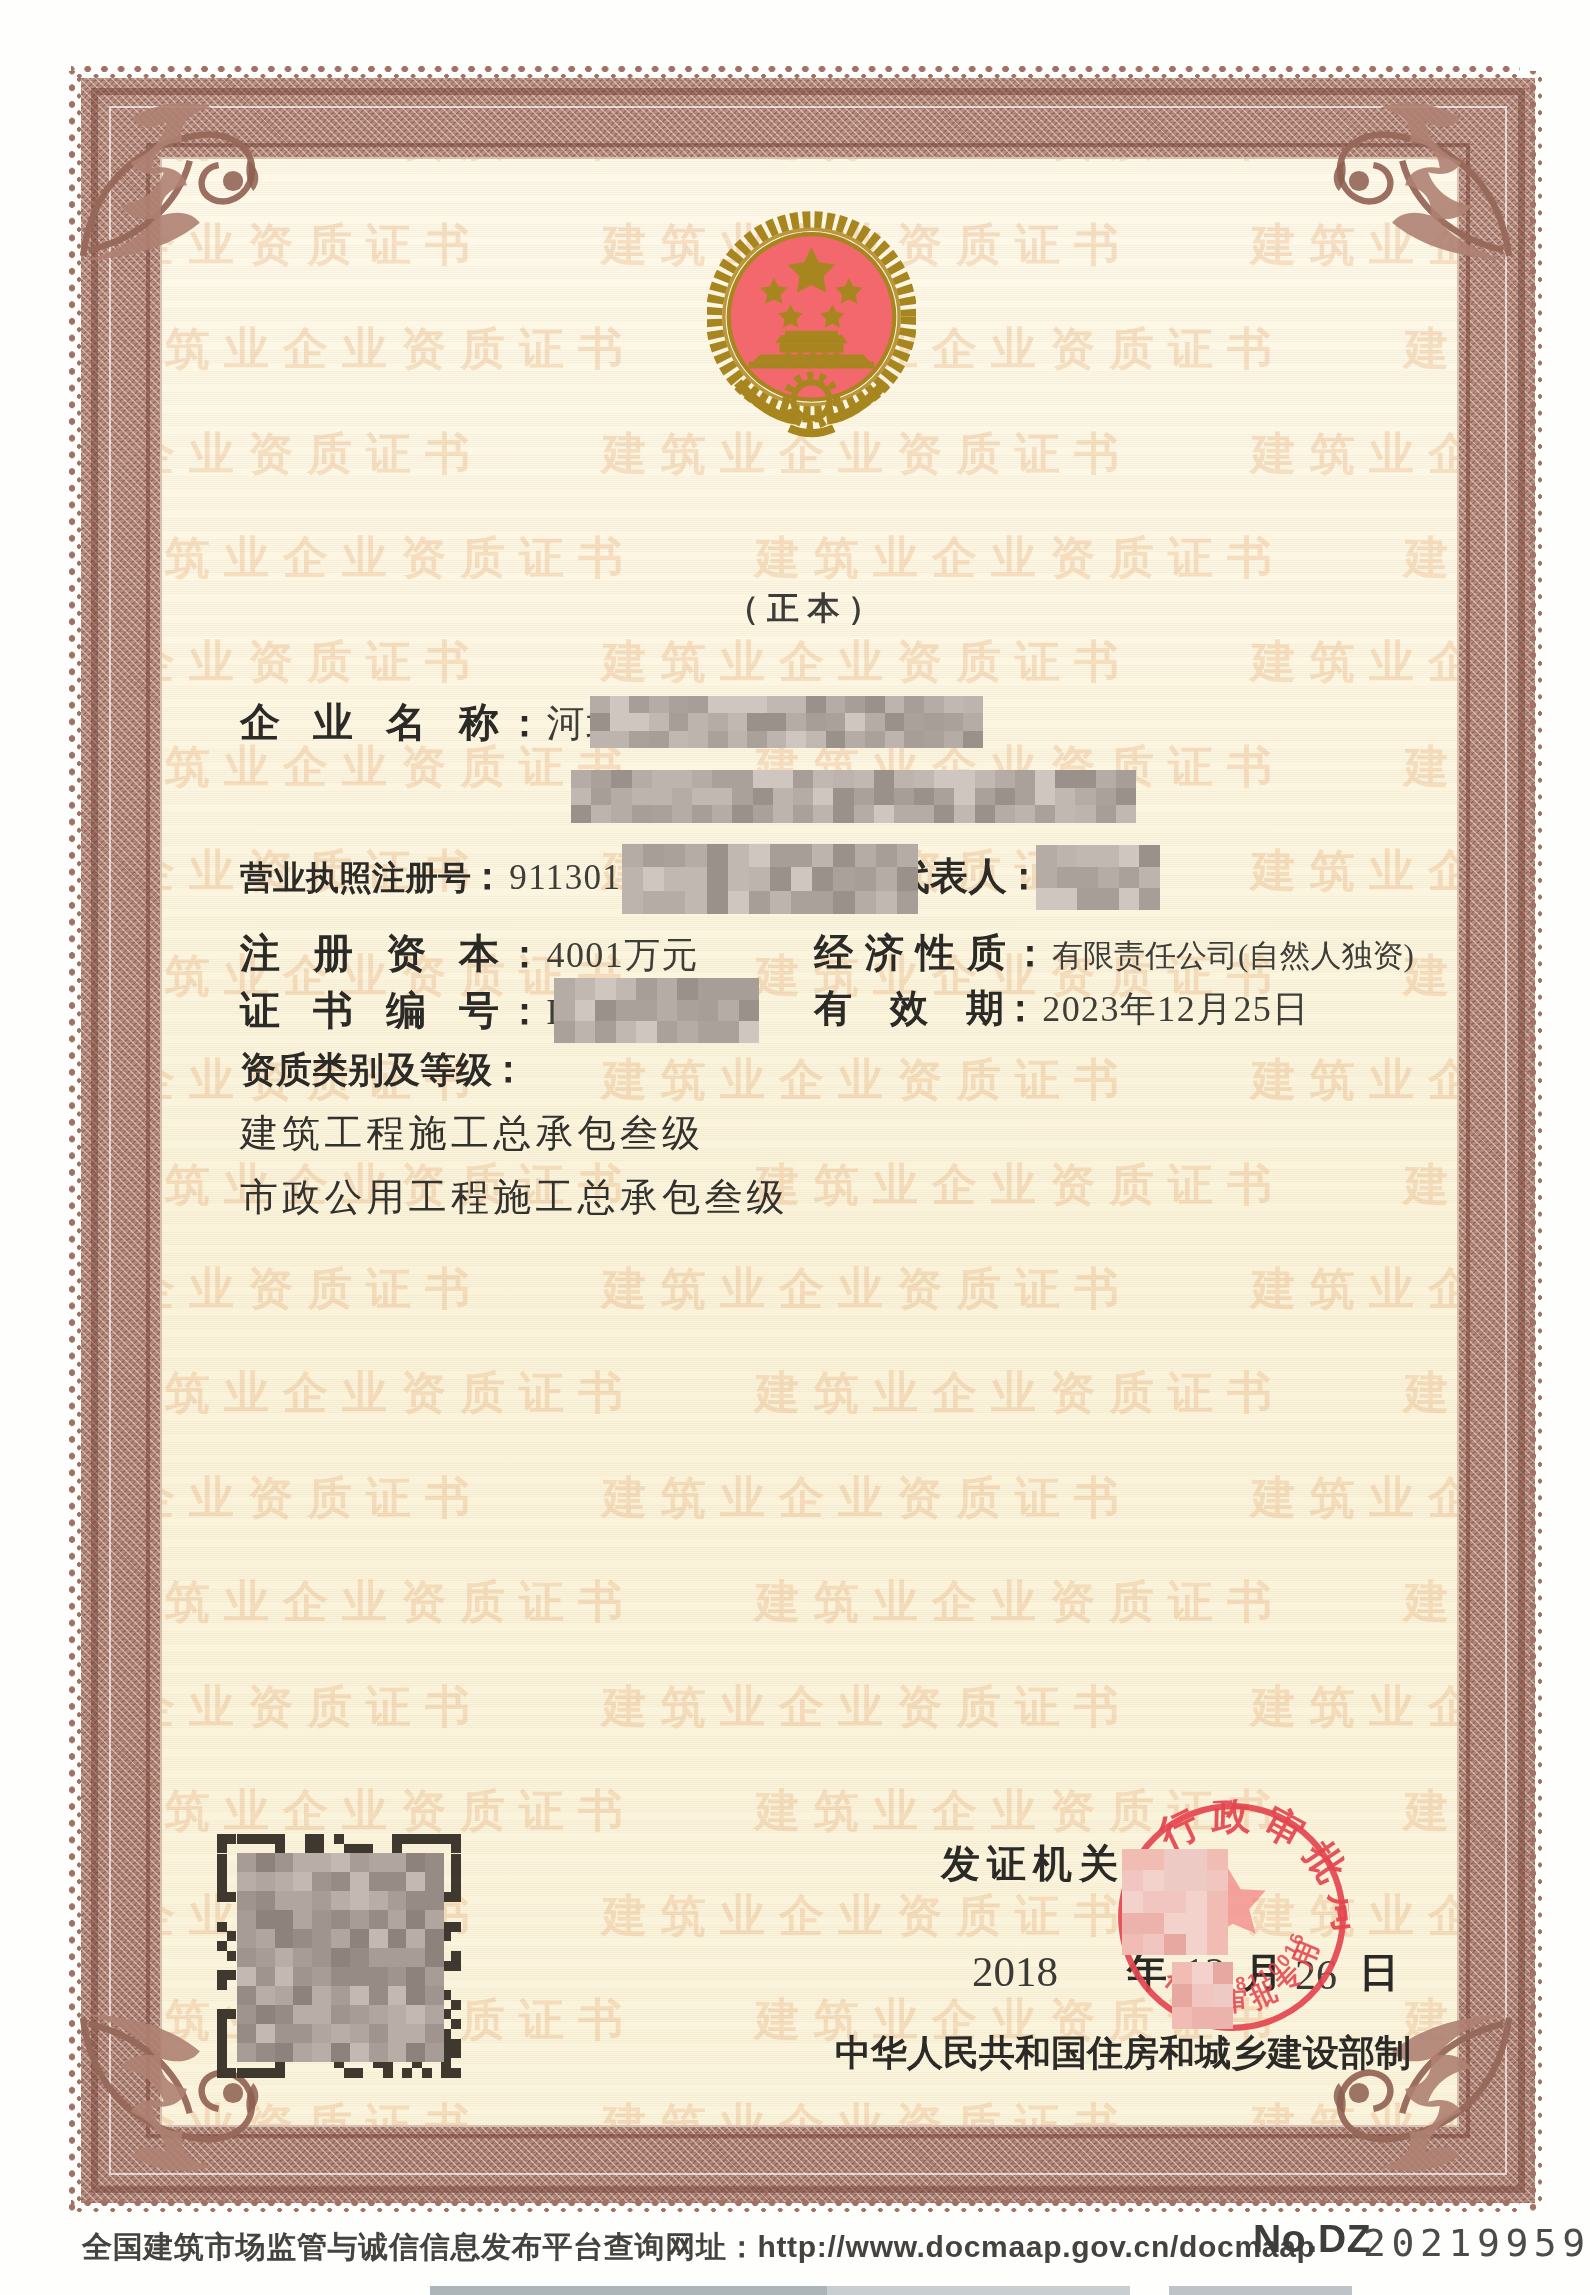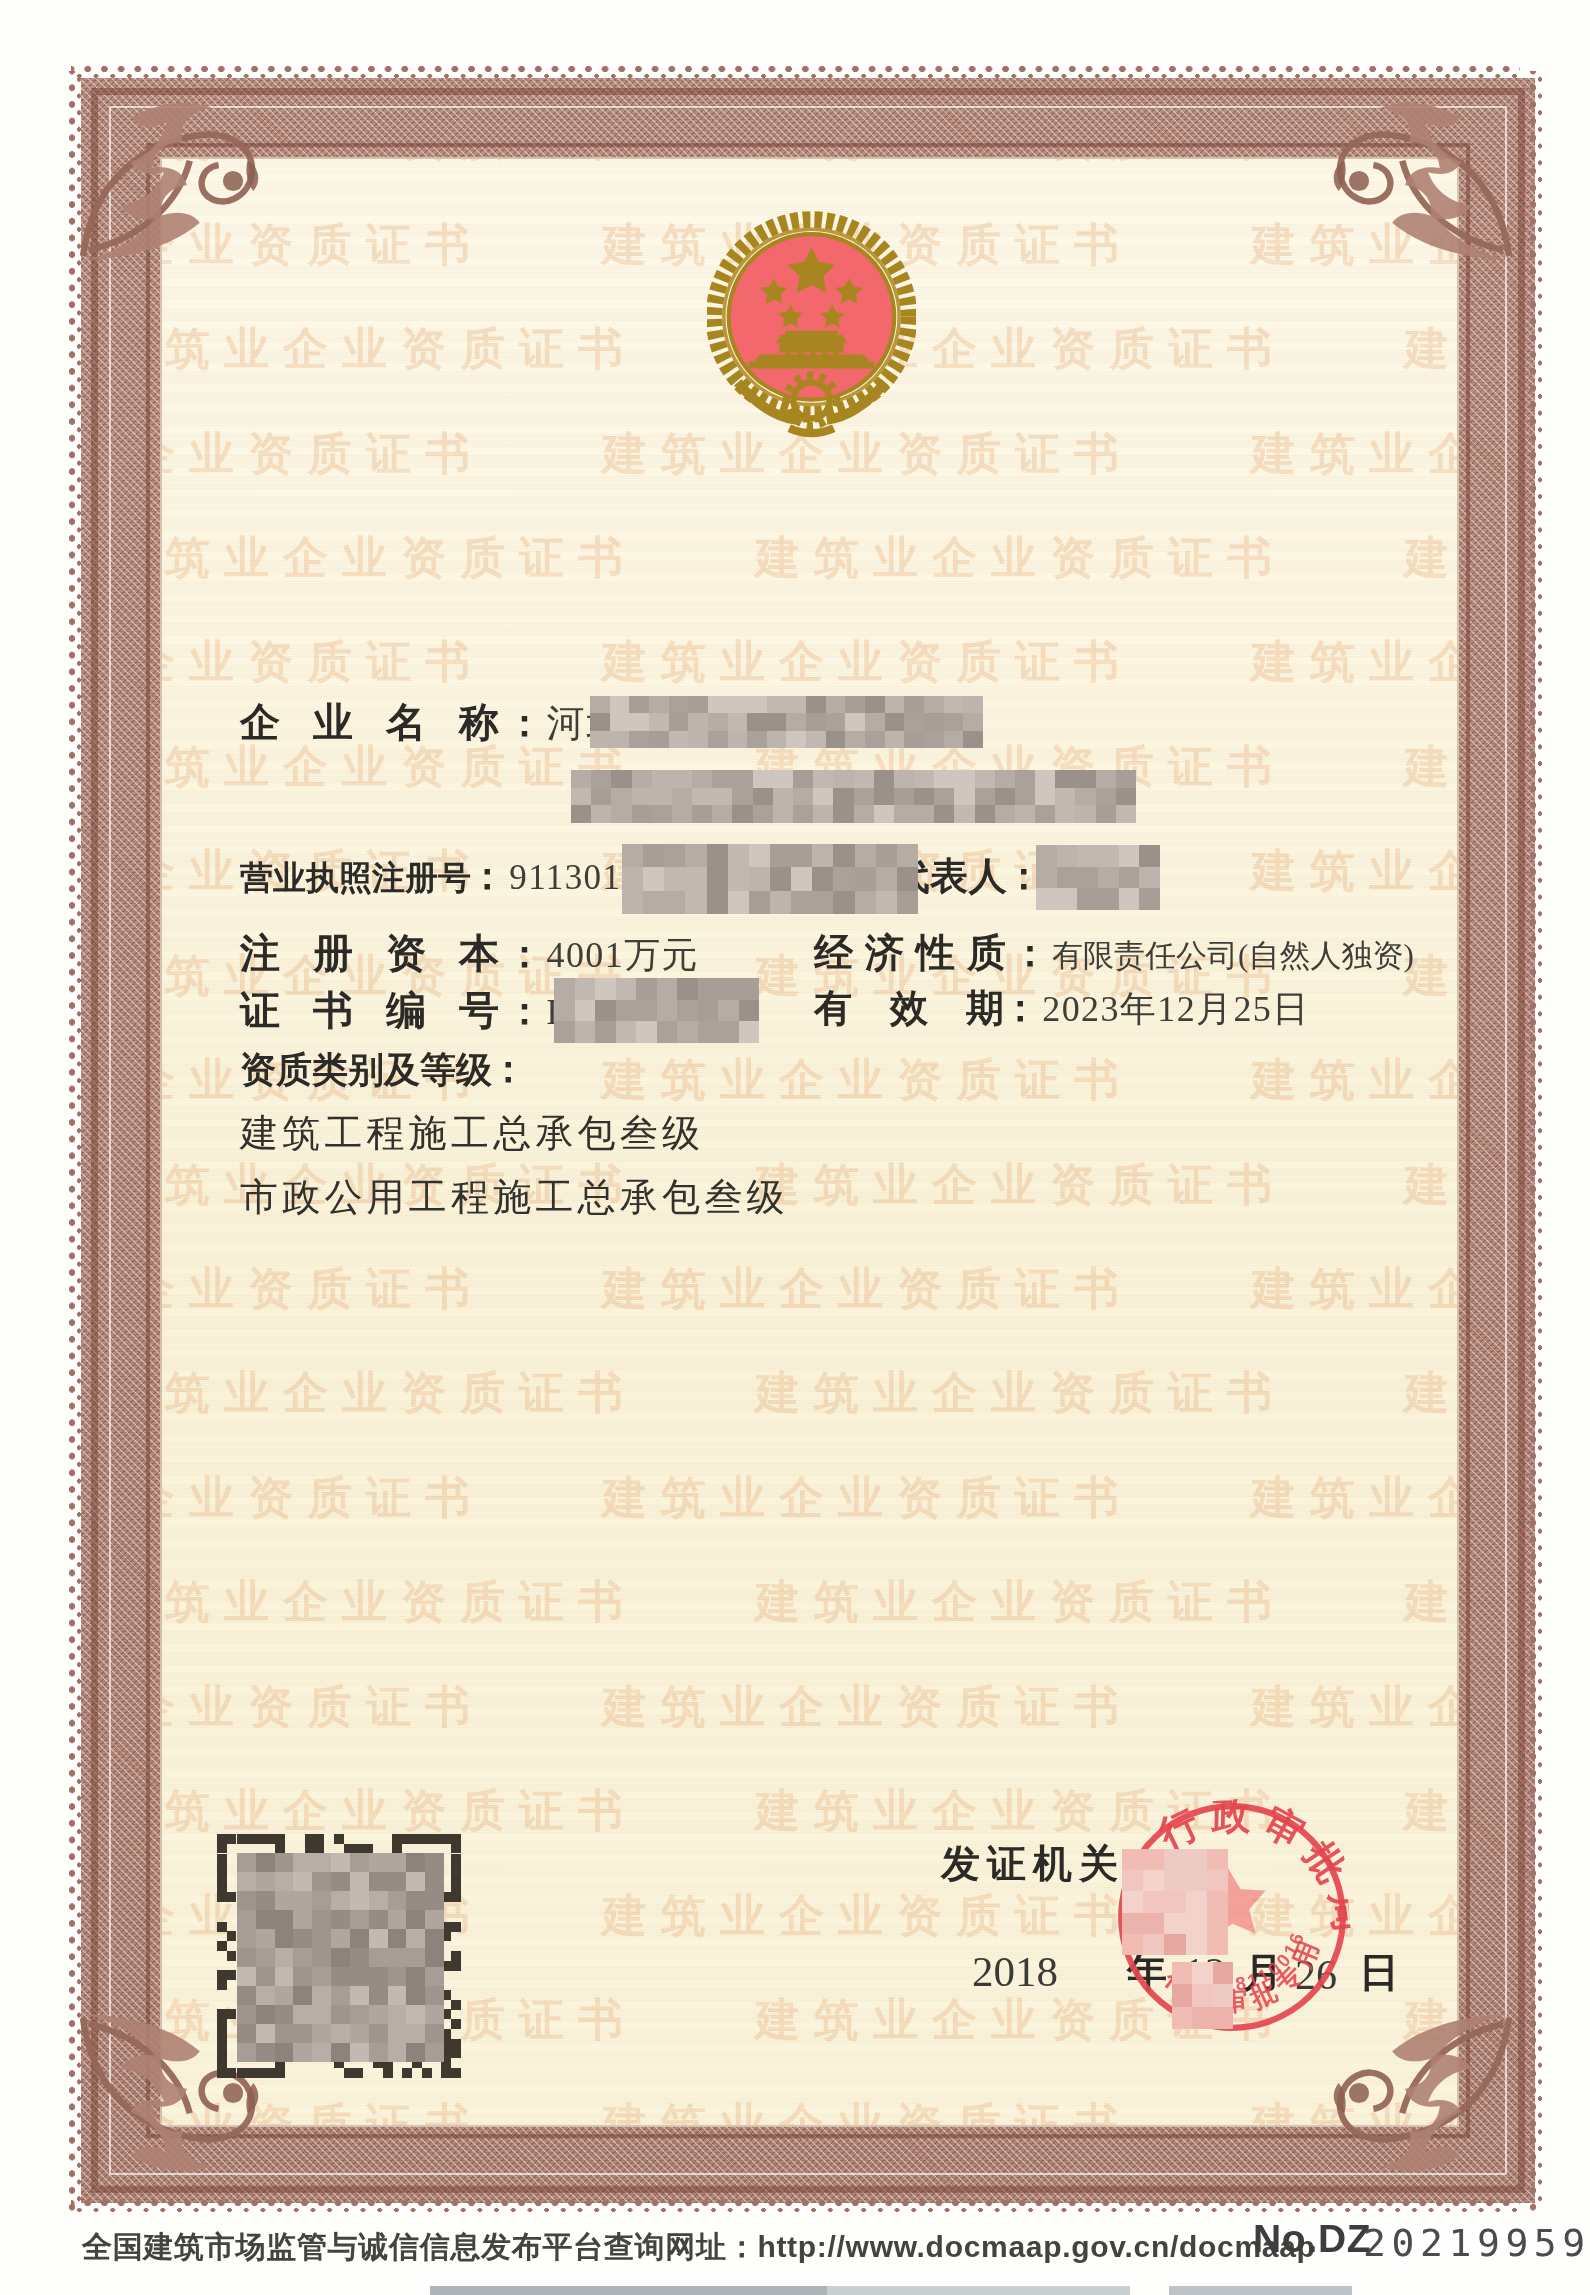--- a/index.html
+++ b/index.html
@@ -203,20 +203,21 @@
     </g>
     <g stroke="#a8861f" fill="none">
       <circle cx="150" cy="278" r="26" stroke-width="9"></circle>
       <circle cx="150" cy="278" r="36" stroke-width="11" stroke-dasharray="9 9"></circle>
       <path d="M44 252 Q84 300 128 306" stroke-width="14"></path>
       <path d="M256 252 Q216 300 172 306" stroke-width="14"></path>
       <path d="M118 318 Q150 332 182 318" stroke-width="12"></path>
     </g>
   </svg>
 
+  <div class="abs subtitle">（正本）</div>
 
   <div class="abs frow" style="left:240px;top:695px;">
     <span class="flabel f58">企业名称</span><span class="fcolon">：</span>
     <span class="fvalue" style="font-size:38px;">河北</span>
   </div>
   <div class="abs frow" style="left:240px;top:851px;">
     <span class="flabel f48">营业执照注册号</span><span class="fcolon tight">：</span>
     <span class="fvalue" style="font-size:35px;">911301</span>
   </div>
   <div class="abs frow" style="left:814px;top:851px;">
@@ -544,20 +545,21 @@
     </text>
   </svg>
 
   <div class="abs dserif" style="left:972px;top:1947px;font-size:43px;">2018</div>
   <div class="abs dbold" style="left:1127px;top:1945px;">年</div>
   <div class="abs dserif" style="left:1184px;top:1949px;font-size:42px;">12</div>
   <div class="abs dbold" style="left:1243px;top:1945px;">月</div>
   <div class="abs dserif" style="left:1295px;top:1951px;font-size:42px;">26</div>
   <div class="abs dbold" style="left:1359px;top:1945px;">日</div>
 
+  <div class="abs madeby" style="left:835px;top:2029px;">中华人民共和国住房和城乡建设部制</div>
 
   <div class="mosaic" style="left: 590px; top: 696px; width: 393px; height: 52px; grid-template-columns: repeat(20, 1fr); grid-template-rows: repeat(3, 1fr);">
       <span style="background: rgb(182, 172, 166);"></span>
       <span style="background: rgb(207, 198, 192);"></span>
       <span style="background: rgb(168, 158, 152);"></span>
       <span style="background: rgb(182, 172, 166);"></span>
       <span style="background: rgb(171, 161, 155);"></span>
       <span style="background: rgb(168, 158, 152);"></span>
       <span style="background: rgb(207, 198, 192);"></span>
       <span style="background: rgb(207, 198, 192);"></span>

